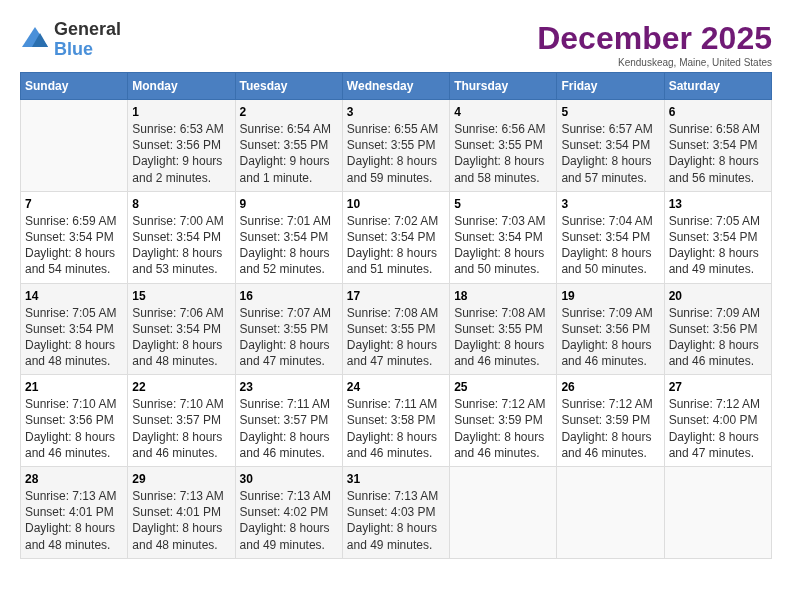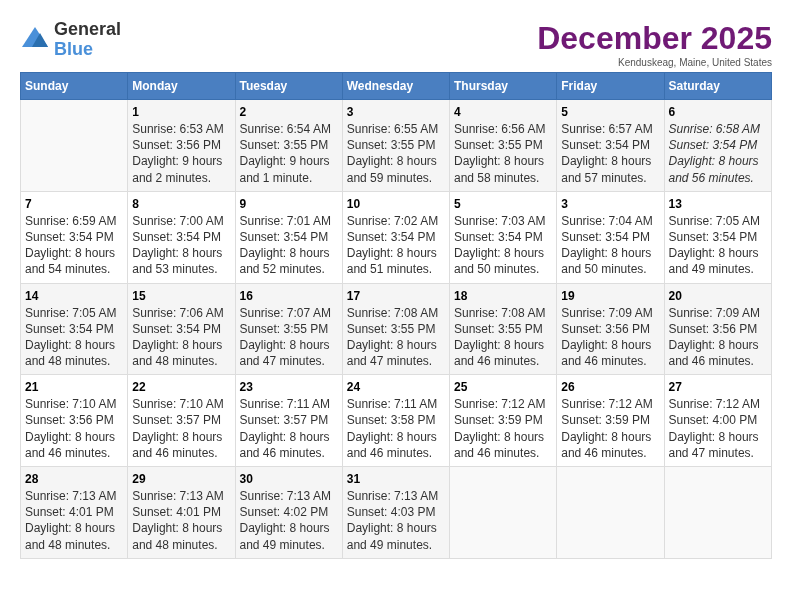--- a/index.html
+++ b/index.html
@@ -164,21 +164,21 @@
         </td>
         <td>
           <span class="day-number">5</span>
           <div class="day-info" style="white-space: pre-line;">Sunrise: 6:57 AM
 Sunset: 3:54 PM
 Daylight: 8 hours
 and 57 minutes.</div>
         </td>
         <td>
           <span class="day-number">6</span>
-          <div class="day-info" style="white-space: pre-line; font-style: italic;">Sunrise: 6:58 AM
+          <div class="day-info" style="white-space: pre-line;">Sunrise: 6:58 AM
 Sunset: 3:54 PM
 Daylight: 8 hours
 and 56 minutes.</div>
         </td>
       </tr>
       <tr>
         <td>
           <span class="day-number">7</span>
           <div class="day-info" style="white-space: pre-line;">Sunrise: 6:59 AM
 Sunset: 3:54 PM

